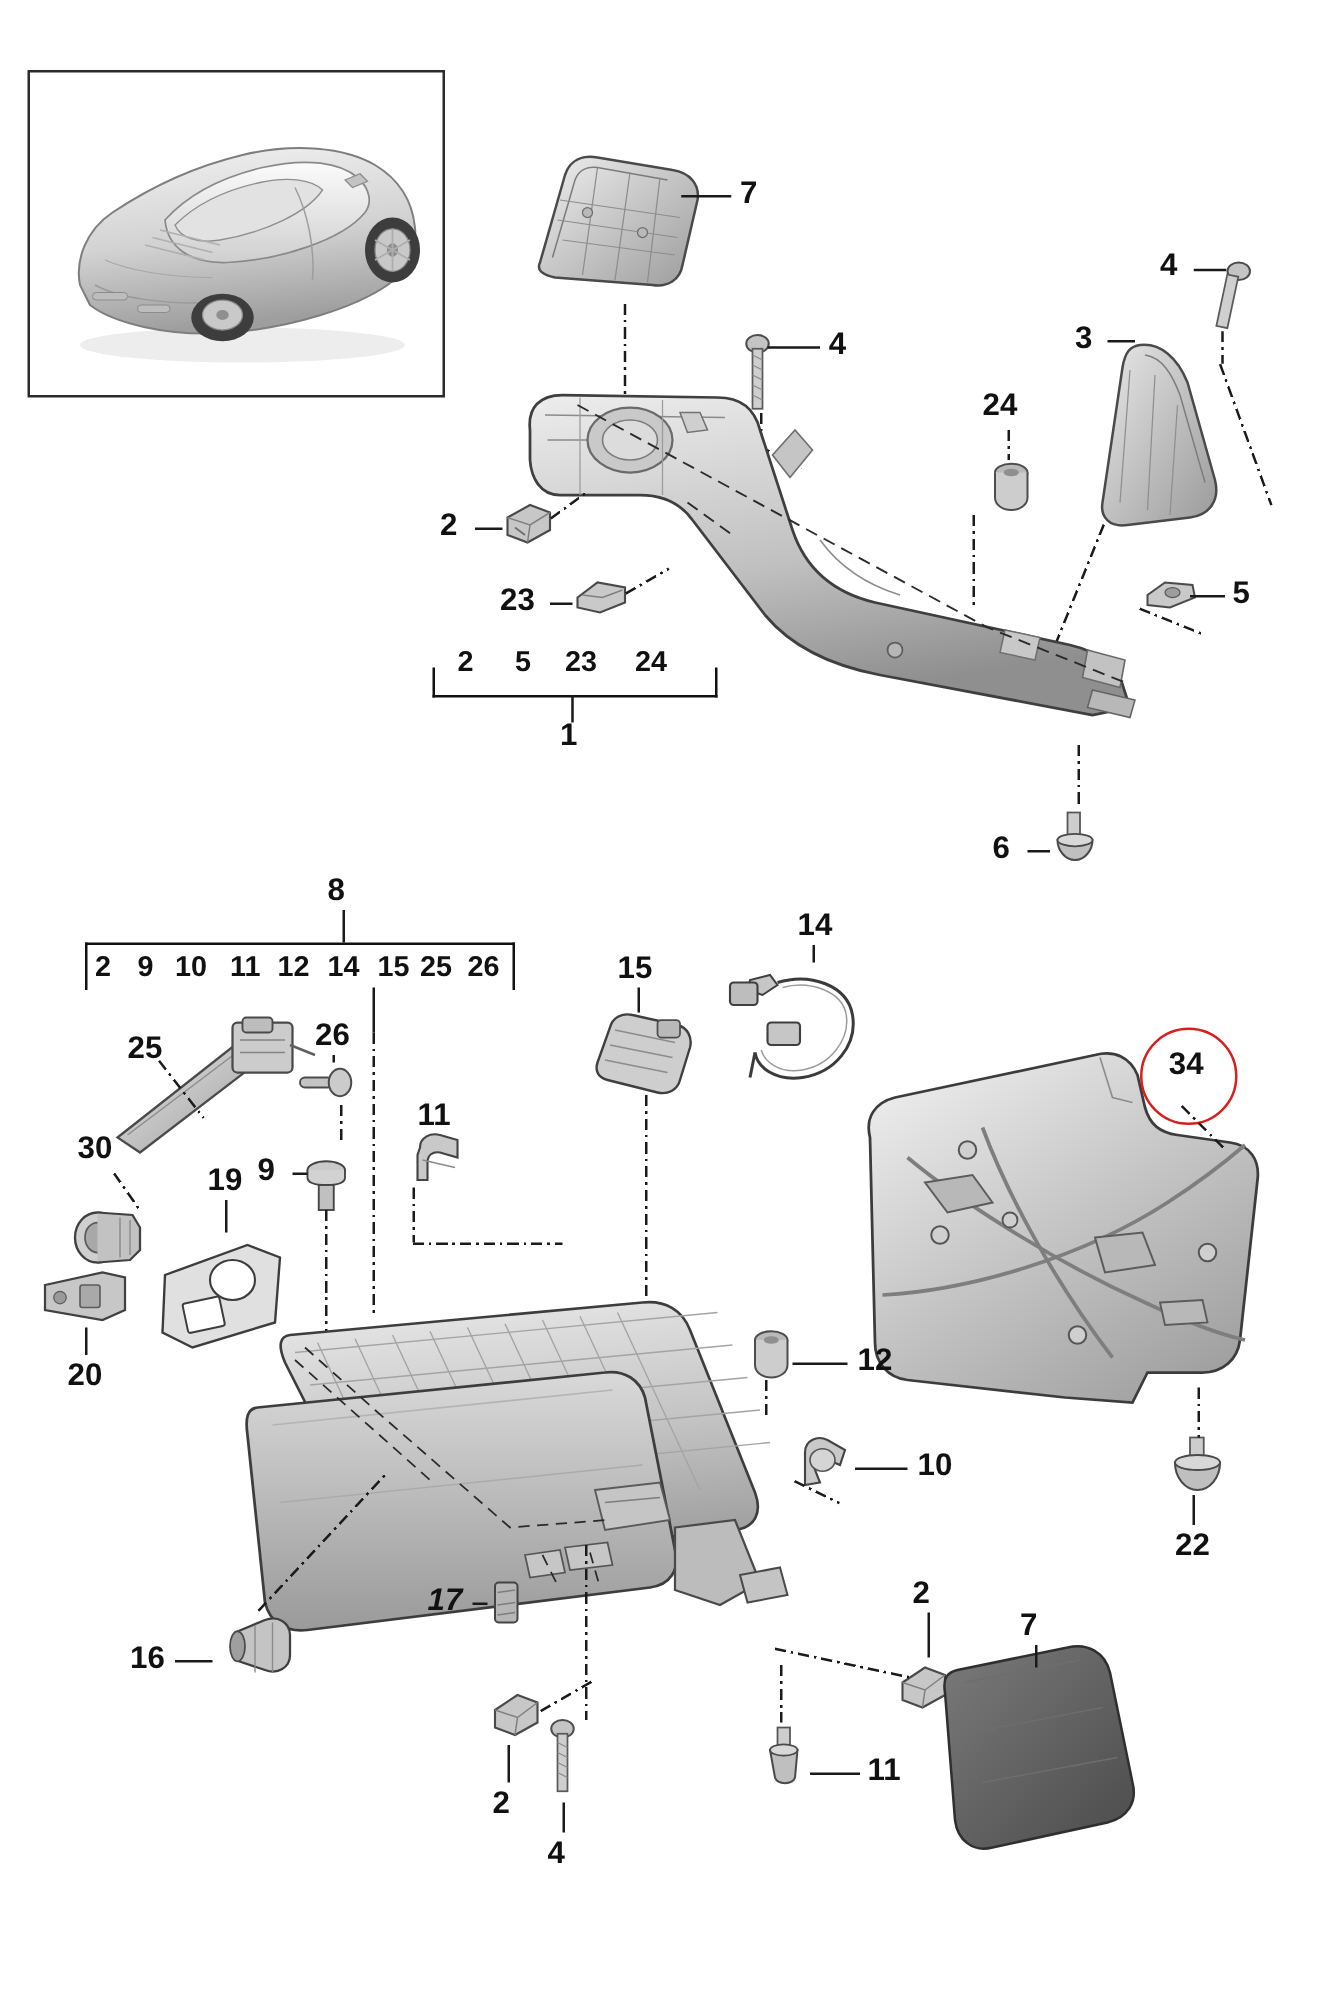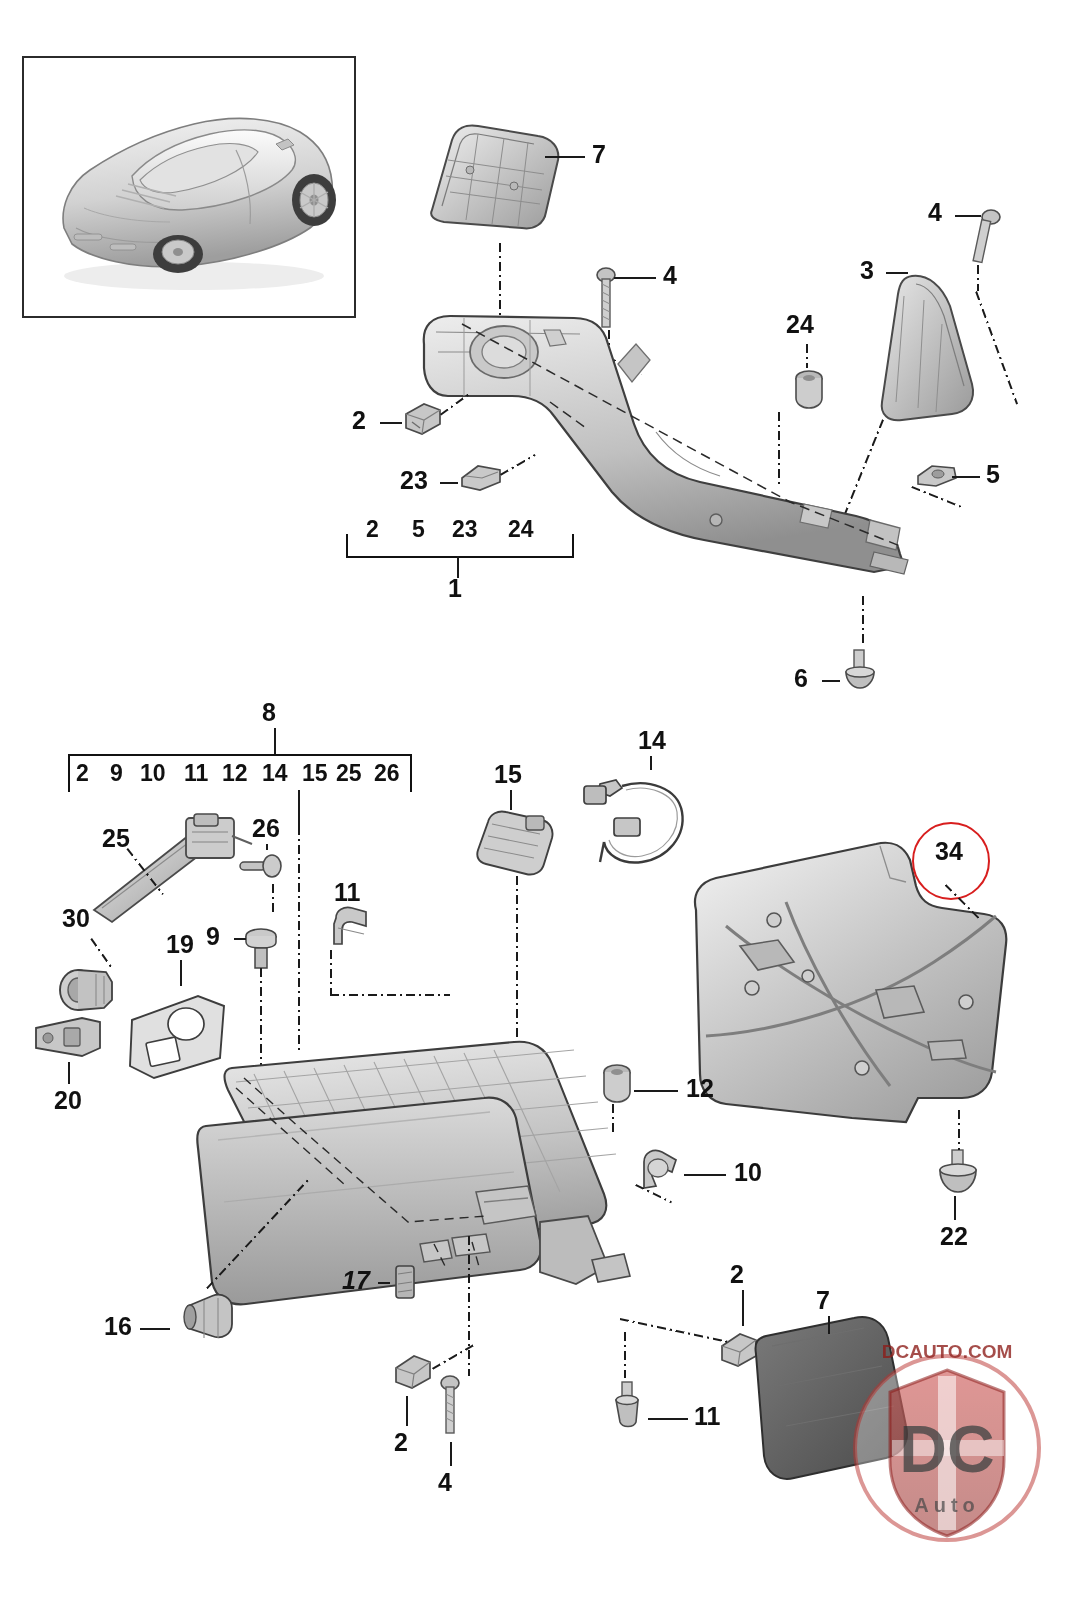--- a/index.html
+++ b/index.html
@@ -497,31 +497,14 @@
           <stop offset="1" stop-color="#4b4b4b"></stop>
       </linearGradient>
     </defs>
     <path d="M22,28 L110,10 C126,6 140,14 144,30 L162,118 C166,134 158,146 142,150
              L50,170 C34,174 22,164 20,148 L12,46 C10,34 14,30 22,28 Z" fill="url(#g7b)" stroke="#2f2f2f" stroke-width="2"></path>
     <path d="M28,38 L120,20 M34,78 L138,58 M42,118 L150,98" stroke="#6e6e6e" stroke-width="1.1" fill="none"></path>
   </svg>
   <div class="num" style="left:816px;top:1288px;">7</div>
   <div class="ln v" style="left:828px;top:1316px;height:18px;"></div>
 
-  <div id="wm">
-    <svg width="190" height="230" viewBox="0 0 190 230">
-      <defs>
-        <linearGradient id="wmg" x1="0" y1="0" x2="0" y2="1">
-          <stop offset="0" stop-color="#c2332f" stop-opacity=".55"></stop>
-          <stop offset="1" stop-color="#8d1d1a" stop-opacity=".55"></stop>
-        </linearGradient>
-      </defs>
-      <circle cx="95" cy="118" r="92" fill="#ffffff" fill-opacity=".35" stroke="#b9332f" stroke-opacity=".55" stroke-width="4"></circle>
-      <path d="M95,40 L152,62 L152,130 C152,172 124,196 95,206 C66,196 38,172 38,130 L38,62 Z" fill="url(#wmg)" stroke="#8d1d1a" stroke-opacity=".6" stroke-width="3"></path>
-      <rect x="86" y="46" width="18" height="154" fill="#ffffff" fill-opacity=".55"></rect>
-      <rect x="40" y="110" width="112" height="16" fill="#ffffff" fill-opacity=".45"></rect>
-      <text x="95" y="28" text-anchor="middle" font-family="Liberation Sans, sans-serif" font-size="19" font-weight="700" fill="#8d1d1a" fill-opacity=".85">DCAUTO.COM</text>
-      <text x="95" y="142" text-anchor="middle" font-family="Liberation Sans, sans-serif" font-size="66" font-weight="700" fill="#3a3a3a" fill-opacity=".8">DC</text>
-      <text x="95" y="182" text-anchor="middle" font-family="Liberation Sans, sans-serif" font-size="20" letter-spacing="5" font-weight="700" fill="#3a3a3a" fill-opacity=".7">Auto</text>
-    </svg>
-  </div>
 
 </div>
 
 </body></html>

